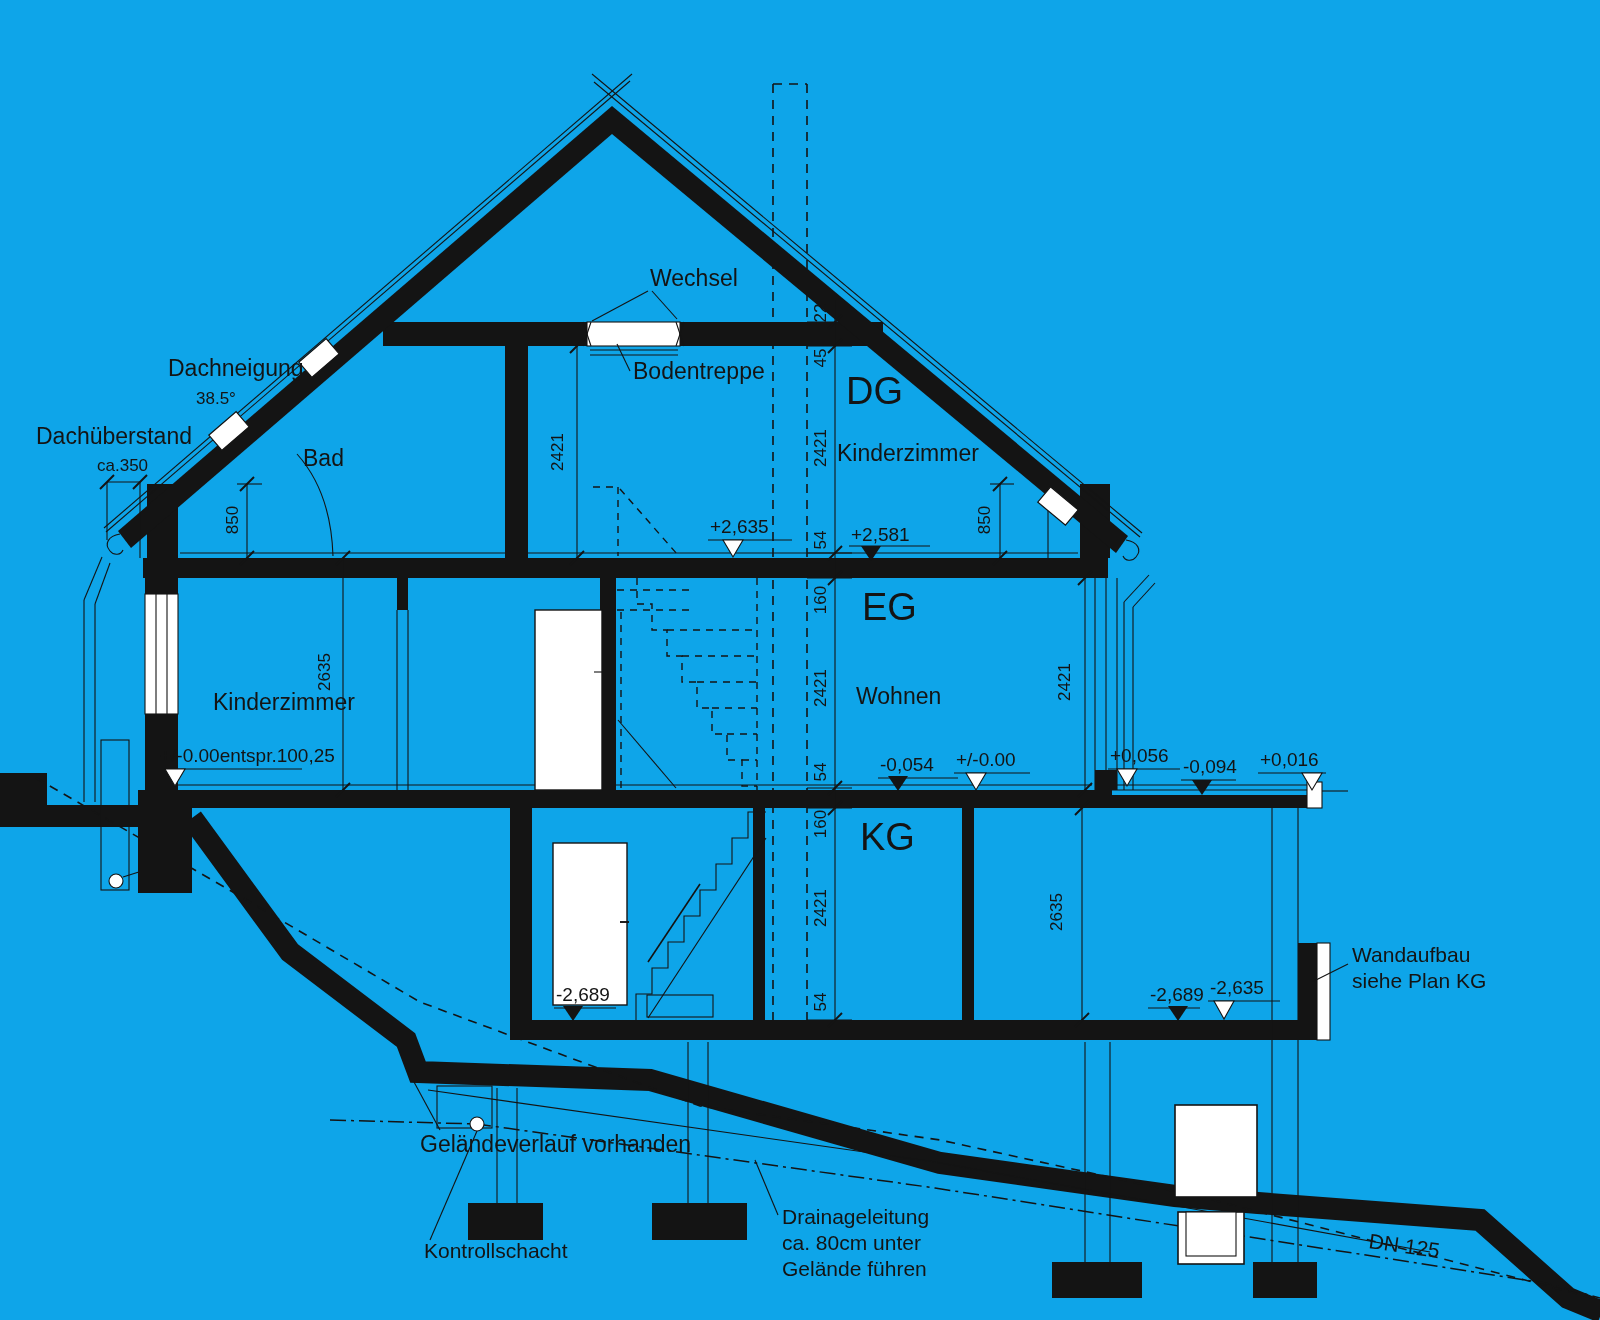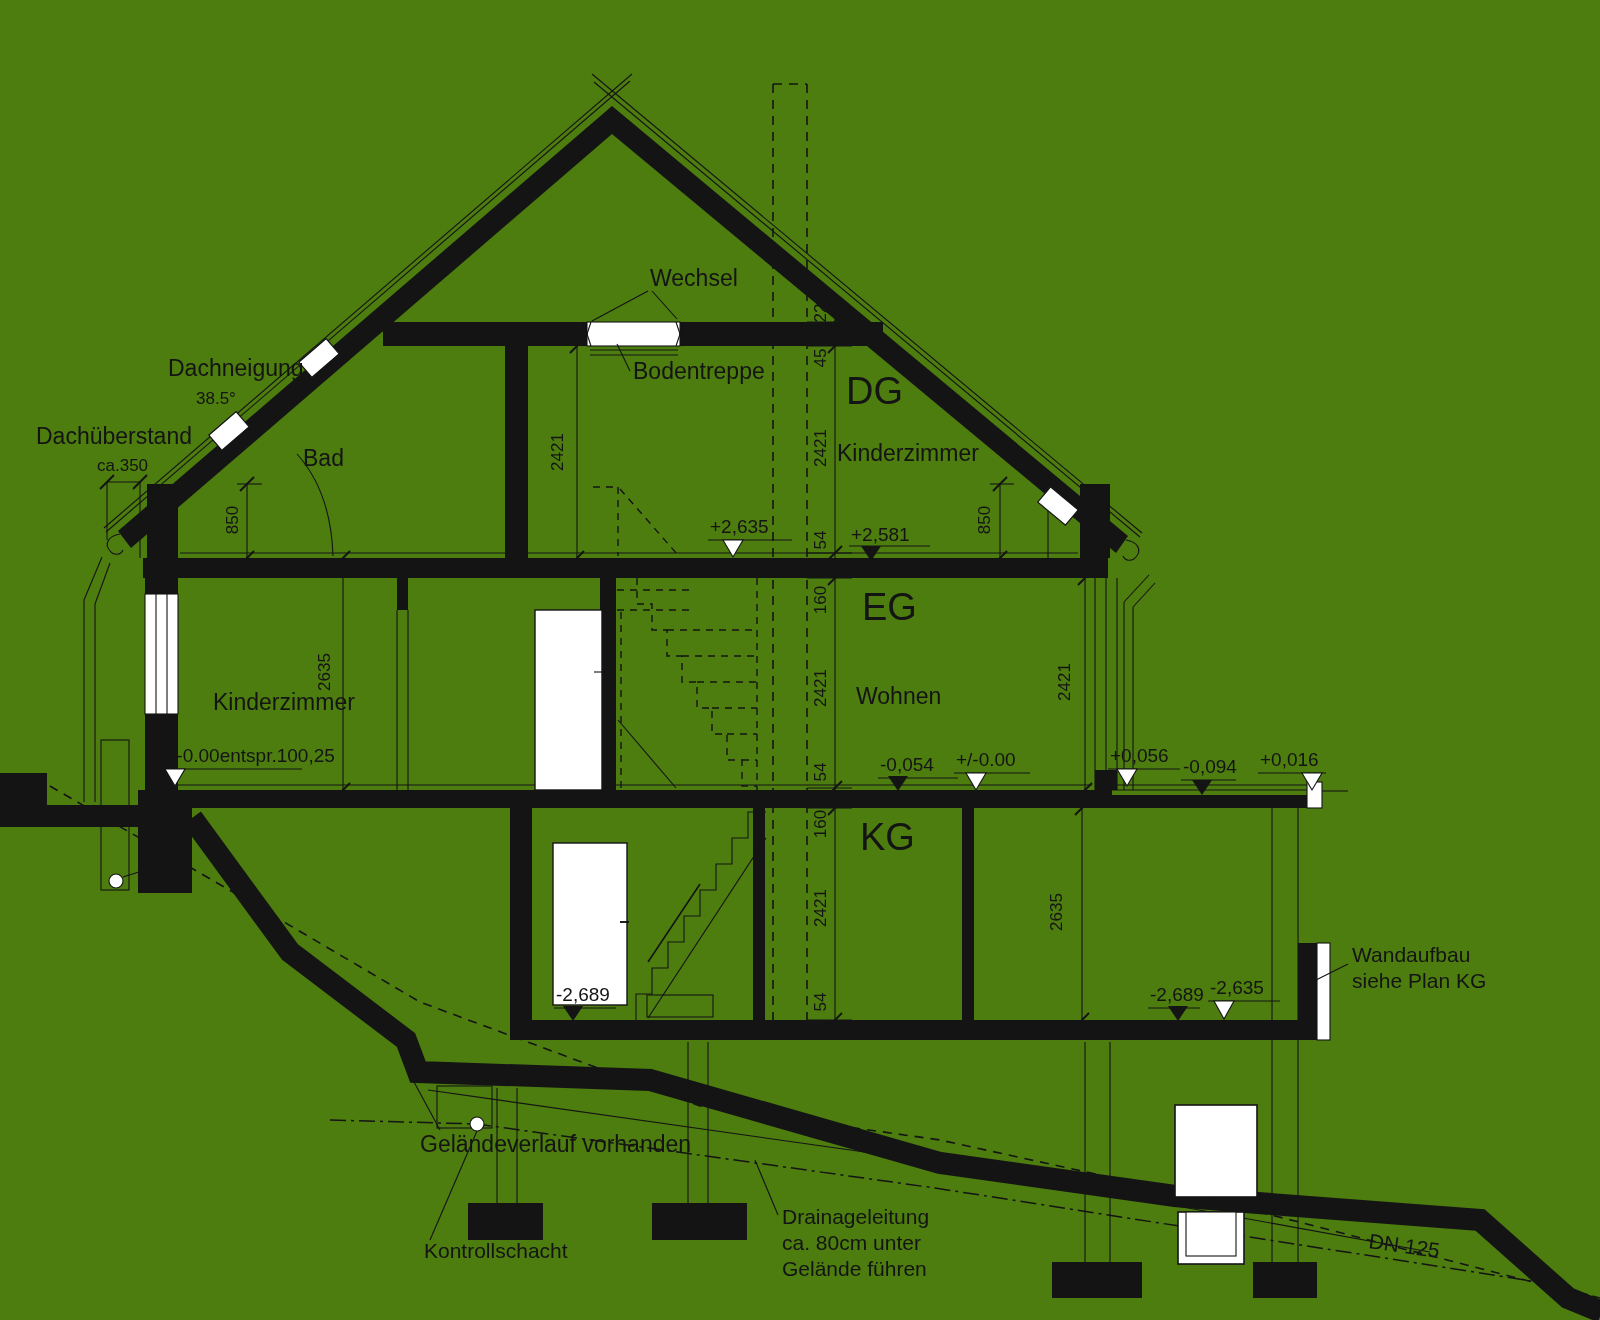--- a/index.html
+++ b/index.html
@@ -1,16 +1,16 @@
 <!DOCTYPE html>
 <html><head>
 <meta charset="utf-8">
 <style>
   html,body{margin:0;padding:0;background:#fff;}
-  .stage{width:1600px;height:1320px;position:relative;background:#4d7c0f;overflow:hidden;}
+  .stage{width:1600px;height:1320px;position:relative;background:#0ea5e9;overflow:hidden;}
   svg{display:block;}
   .ln{stroke:#141414;stroke-width:1.6;fill:none;}
   .thin{stroke:#141414;stroke-width:1.1;fill:none;}
   .tk{stroke:#141414;stroke-width:1.9;fill:none;}
   .blk{fill:#141414;stroke:none;}
   .wht{fill:#ffffff;}
   .dash{stroke:#141414;stroke-width:1.6;fill:none;stroke-dasharray:9 7;}
   .dashf{stroke:#141414;stroke-width:1.4;fill:none;stroke-dasharray:7 6;}
   .dashdot{stroke:#141414;stroke-width:1.5;fill:none;stroke-dasharray:16 5 3 5;}
   .band{stroke:#141414;stroke-width:22;fill:none;}

